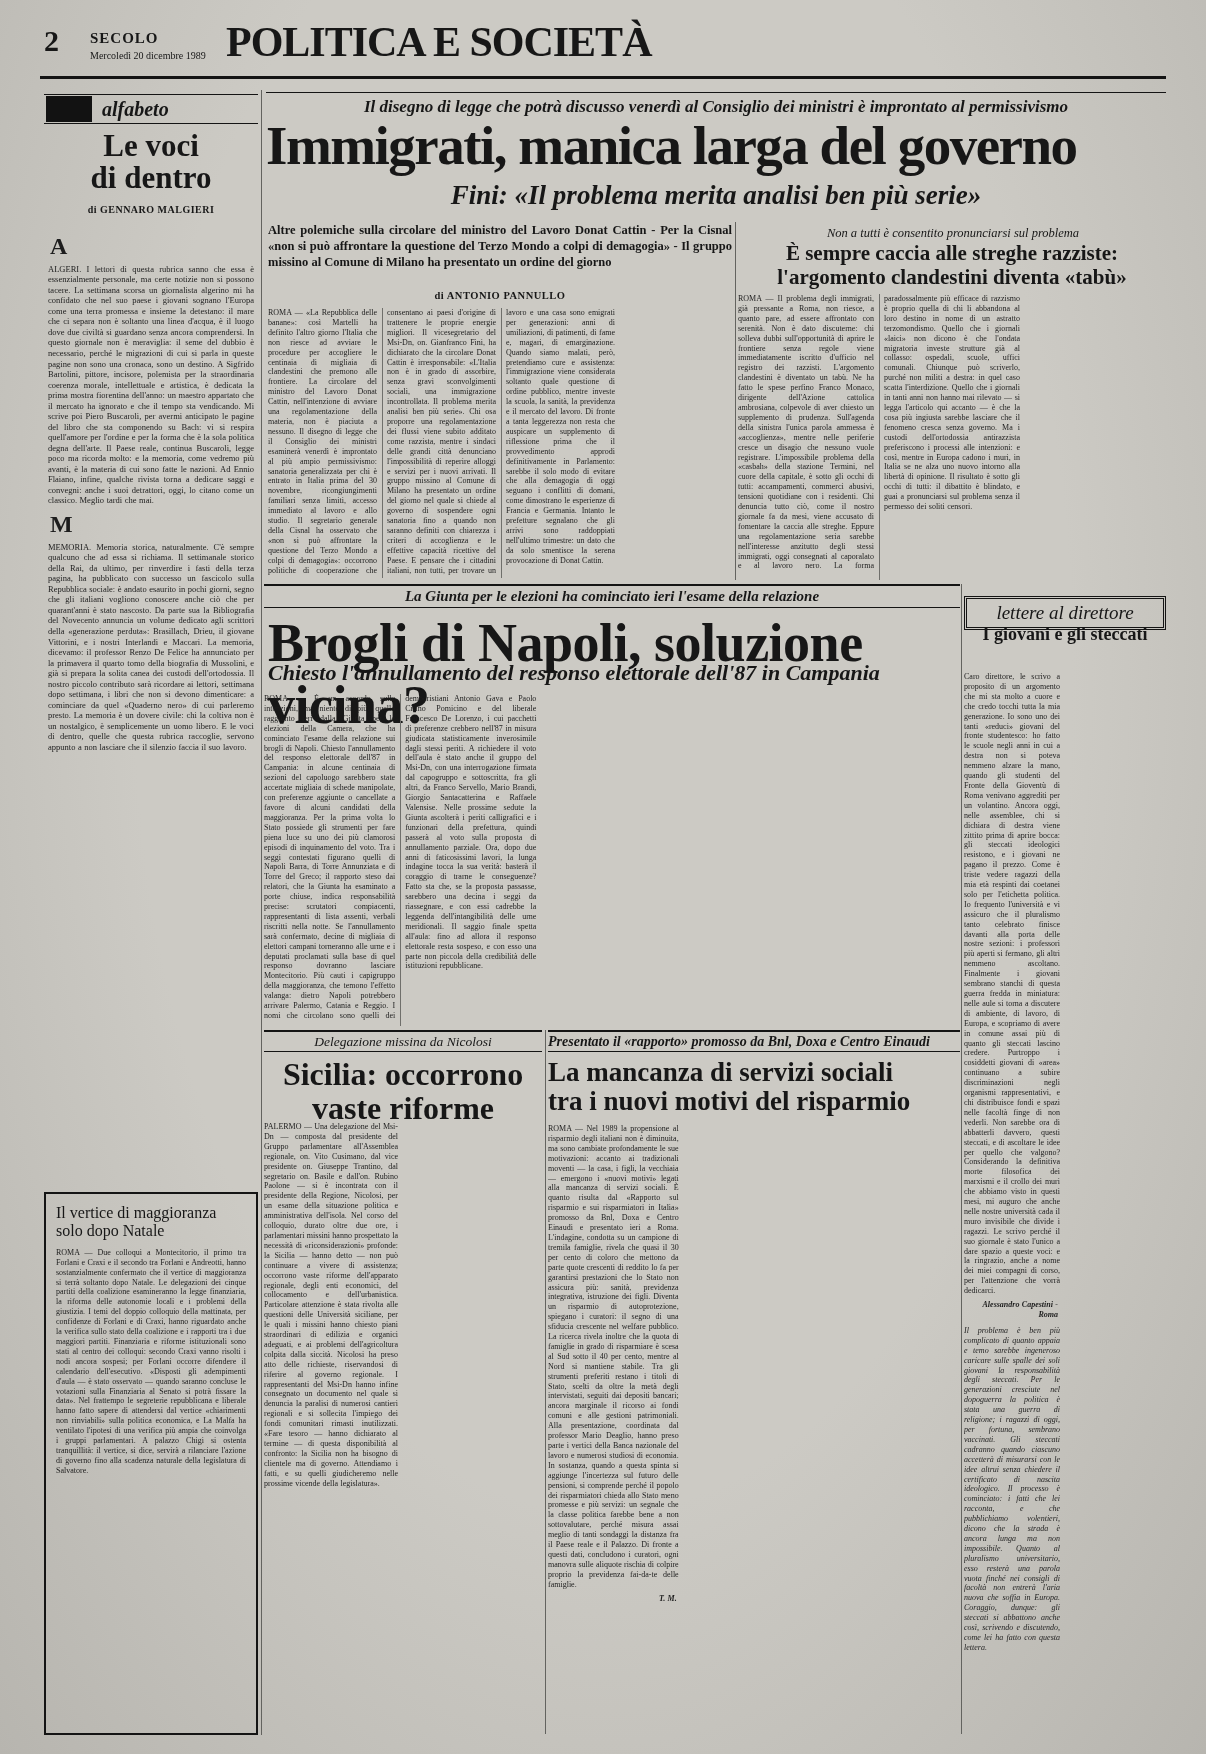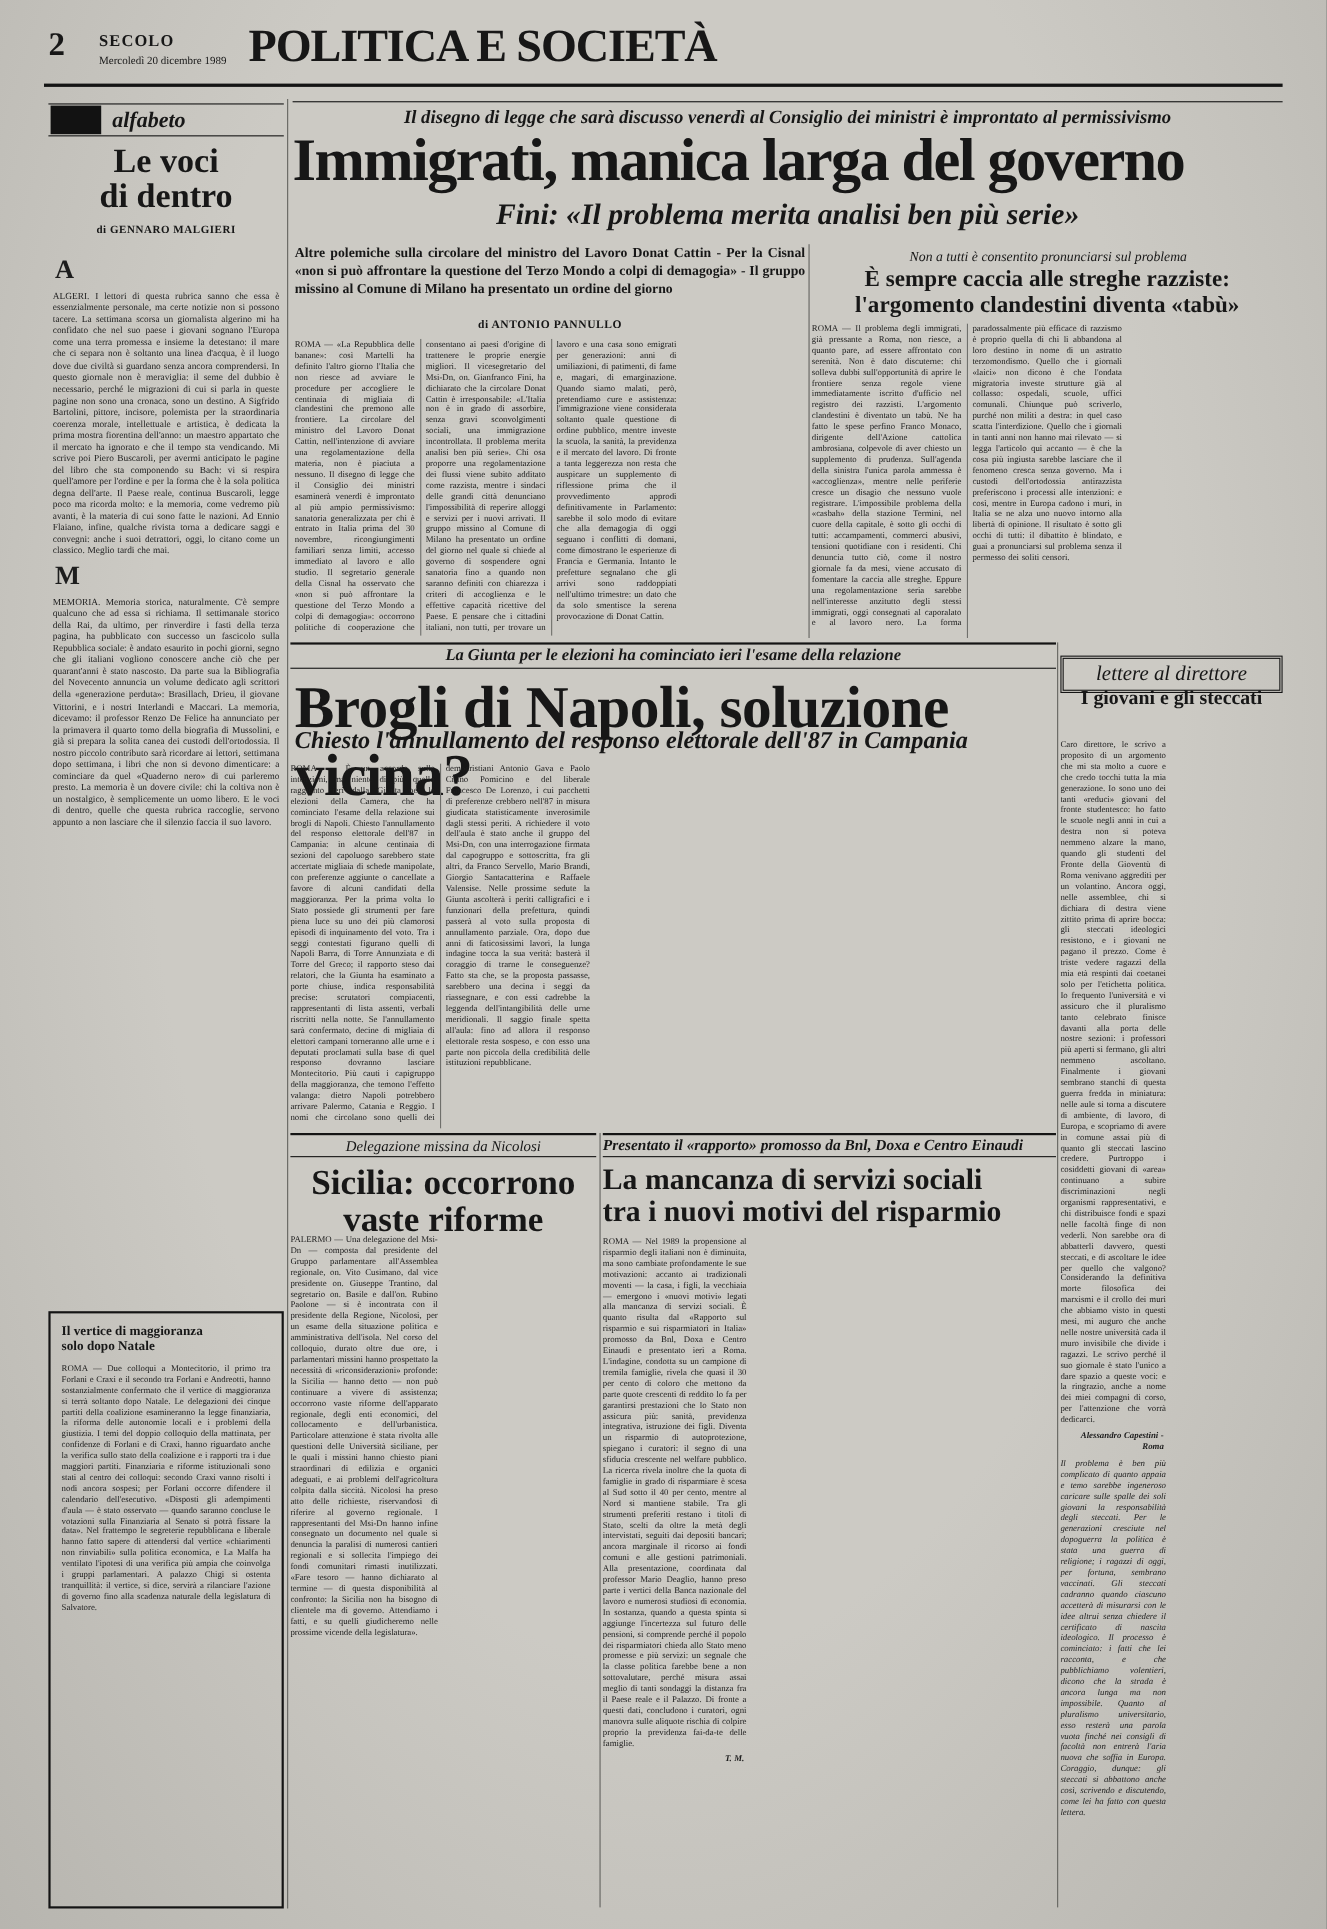--- a/index.html
+++ b/index.html
@@ -28,21 +28,21 @@
   #alf-strip{left:44px;top:94px;width:214px;height:30px;border-top:1px solid #141414;border-bottom:1px solid #141414;display:flex;align-items:center}
   #alf-block{width:46px;height:26px;background:#121212;margin:0 10px 0 2px}
   #alf-label{font-style:italic;font-size:20px;font-weight:bold}
   #rub-title{left:44px;top:130px;width:214px;font-size:31px;font-weight:bold;line-height:1.02;text-align:center}
   #rub-byline{left:44px;top:204px;width:214px;font-size:10px;font-weight:bold;text-align:center;letter-spacing:.5px}
   #rub-body{left:48px;top:228px;width:206px;height:954px;overflow:hidden;font-size:8.5px}
   .rub-letter{font-size:24px;font-weight:bold;margin:4px 0 2px 2px}
 
   
   #vertice-box{left:44px;top:1192px;width:214px;height:543px;border:2px solid #141414;padding:10px}
-  #vertice-head{font-size:12px;font-weight:bold;line-height:1.12}
+  #vertice-head{font-size:16px;font-weight:normal;line-height:1.12}
   #vertice-body{margin-top:8px;height:462px;overflow:hidden}
 
   
   #vr-left{left:261px;top:90px;height:1645px}
   #vr-mid{left:735px;top:222px;height:358px}
   #vr-right{left:961px;top:584px;height:1150px}
   #vr-bottom{left:545px;top:1030px;height:704px}
 
   
   #main-toprule{left:266px;top:92px;width:900px;height:1px}
@@ -103,21 +103,21 @@
 di dentro</div>
   <div id="rub-byline" class="abs">di GENNARO MALGIERI</div>
   <div id="rub-body" class="abs body-text">
     <div class="rub-letter">A</div>
     <div>ALGERI. I lettori di questa rubrica sanno che essa è essenzialmente personale, ma certe notizie non si possono tacere. La settimana scorsa un giornalista algerino mi ha confidato che nel suo paese i giovani sognano l'Europa come una terra promessa e insieme la detestano: il mare che ci separa non è soltanto una linea d'acqua, è il luogo dove due civiltà si guardano senza ancora comprendersi. In questo giornale non è meraviglia: il seme del dubbio è necessario, perché le migrazioni di cui si parla in queste pagine non sono una cronaca, sono un destino. A Sigfrido Bartolini, pittore, incisore, polemista per la straordinaria coerenza morale, intellettuale e artistica, è dedicata la prima mostra fiorentina dell'anno: un maestro appartato che il mercato ha ignorato e che il tempo sta vendicando. Mi scrive poi Piero Buscaroli, per avermi anticipato le pagine del libro che sta componendo su Bach: vi si respira quell'amore per l'ordine e per la forma che è la sola politica degna dell'arte. Il Paese reale, continua Buscaroli, legge poco ma ricorda molto: e la memoria, come vedremo più avanti, è la materia di cui sono fatte le nazioni. Ad Ennio Flaiano, infine, qualche rivista torna a dedicare saggi e convegni: anche i suoi detrattori, oggi, lo citano come un classico. Meglio tardi che mai.</div>
     <div class="rub-letter">M</div>
     <div>MEMORIA. Memoria storica, naturalmente. C'è sempre qualcuno che ad essa si richiama. Il settimanale storico della Rai, da ultimo, per rinverdire i fasti della terza pagina, ha pubblicato con successo un fascicolo sulla Repubblica sociale: è andato esaurito in pochi giorni, segno che gli italiani vogliono conoscere anche ciò che per quarant'anni è stato nascosto. Da parte sua la Bibliografia del Novecento annuncia un volume dedicato agli scrittori della «generazione perduta»: Brasillach, Drieu, il giovane Vittorini, e i nostri Interlandi e Maccari. La memoria, dicevamo: il professor Renzo De Felice ha annunciato per la primavera il quarto tomo della biografia di Mussolini, e già si prepara la solita canea dei custodi dell'ortodossia. Il nostro piccolo contributo sarà ricordare ai lettori, settimana dopo settimana, i libri che non si devono dimenticare: a cominciare da quel «Quaderno nero» di cui parleremo presto. La memoria è un dovere civile: chi la coltiva non è un nostalgico, è semplicemente un uomo libero. E le voci di dentro, quelle che questa rubrica raccoglie, servono appunto a non lasciare che il silenzio faccia il suo lavoro.</div>
   </div>
 
   <div id="main-toprule" class="hr"></div>
-  <div id="lead-kicker" class="abs">Il disegno di legge che sarà discusso venerdì al Consiglio dei ministri è improntato al permissivismo</div>
+  <div id="lead-kicker" class="abs">Il disegno di legge che potrà discusso venerdì al Consiglio dei ministri è improntato al permissivismo</div>
   <div id="lead-headline" class="abs">Immigrati, manica larga del governo</div>
   <div id="lead-subhead" class="abs">Fini: «Il problema merita analisi ben più serie»</div>
   <div id="lead-deck" class="abs">Altre polemiche sulla circolare del ministro del Lavoro Donat Cattin - Per la Cisnal «non si può affrontare la questione del Terzo Mondo a colpi di demagogia» - Il gruppo missino al Comune di Milano ha presentato un ordine del giorno</div>
   <div id="lead-byline" class="abs">di ANTONIO PANNULLO</div>
   <div id="lead-body" class="abs body-text multicol">ROMA — «La Repubblica delle banane»: così Martelli ha definito l'altro giorno l'Italia che non riesce ad avviare le procedure per accogliere le centinaia di migliaia di clandestini che premono alle frontiere. La circolare del ministro del Lavoro Donat Cattin, nell'intenzione di avviare una regolamentazione della materia, non è piaciuta a nessuno. Il disegno di legge che il Consiglio dei ministri esaminerà venerdì è improntato al più ampio permissivismo: sanatoria generalizzata per chi è entrato in Italia prima del 30 novembre, ricongiungimenti familiari senza limiti, accesso immediato al lavoro e allo studio. Il segretario generale della Cisnal ha osservato che «non si può affrontare la questione del Terzo Mondo a colpi di demagogia»: occorrono politiche di cooperazione che consentano ai paesi d'origine di trattenere le proprie energie migliori. Il vicesegretario del Msi-Dn, on. Gianfranco Fini, ha dichiarato che la circolare Donat Cattin è irresponsabile: «L'Italia non è in grado di assorbire, senza gravi sconvolgimenti sociali, una immigrazione incontrollata. Il problema merita analisi ben più serie». Chi osa proporre una regolamentazione dei flussi viene subito additato come razzista, mentre i sindaci delle grandi città denunciano l'impossibilità di reperire alloggi e servizi per i nuovi arrivati. Il gruppo missino al Comune di Milano ha presentato un ordine del giorno nel quale si chiede al governo di sospendere ogni sanatoria fino a quando non saranno definiti con chiarezza i criteri di accoglienza e le effettive capacità ricettive del Paese. E pensare che i cittadini italiani, non tutti, per trovare un lavoro e una casa sono emigrati per generazioni: anni di umiliazioni, di patimenti, di fame e, magari, di emarginazione. Quando siamo malati, però, pretendiamo cure e assistenza: l'immigrazione viene considerata soltanto quale questione di ordine pubblico, mentre investe la scuola, la sanità, la previdenza e il mercato del lavoro. Di fronte a tanta leggerezza non resta che auspicare un supplemento di riflessione prima che il provvedimento approdi definitivamente in Parlamento: sarebbe il solo modo di evitare che alla demagogia di oggi seguano i conflitti di domani, come dimostrano le esperienze di Francia e Germania. Intanto le prefetture segnalano che gli arrivi sono raddoppiati nell'ultimo trimestre: un dato che da solo smentisce la serena provocazione di Donat Cattin.</div>
 
   <div id="taboo-kicker" class="abs">Non a tutti è consentito pronunciarsi sul problema</div>
   <div id="taboo-head" class="abs">È sempre caccia alle streghe razziste: l'argomento clandestini diventa «tabù»</div>
   <div id="taboo-body" class="abs body-text multicol">ROMA — Il problema degli immigrati, già pressante a Roma, non riesce, a quanto pare, ad essere affrontato con serenità. Non è dato discuterne: chi solleva dubbi sull'opportunità di aprire le frontiere senza regole viene immediatamente iscritto d'ufficio nel registro dei razzisti. L'argomento clandestini è diventato un tabù. Ne ha fatto le spese perfino Franco Monaco, dirigente dell'Azione cattolica ambrosiana, colpevole di aver chiesto un supplemento di prudenza. Sull'agenda della sinistra l'unica parola ammessa è «accoglienza», mentre nelle periferie cresce un disagio che nessuno vuole registrare. L'impossibile problema della «casbah» della stazione Termini, nel cuore della capitale, è sotto gli occhi di tutti: accampamenti, commerci abusivi, tensioni quotidiane con i residenti. Chi denuncia tutto ciò, come il nostro giornale fa da mesi, viene accusato di fomentare la caccia alle streghe. Eppure una regolamentazione seria sarebbe nell'interesse anzitutto degli stessi immigrati, oggi consegnati al caporalato e al lavoro nero. La forma paradossalmente più efficace di razzismo è proprio quella di chi li abbandona al loro destino in nome di un astratto terzomondismo. Quello che i giornali «laici» non dicono è che l'ondata migratoria investe strutture già al collasso: ospedali, scuole, uffici comunali. Chiunque può scriverlo, purché non militi a destra: in quel caso scatta l'interdizione. Quello che i giornali in tanti anni non hanno mai rilevato — si legga l'articolo qui accanto — è che la cosa più ingiusta sarebbe lasciare che il fenomeno cresca senza governo. Ma i custodi dell'ortodossia antirazzista preferiscono i processi alle intenzioni: e così, mentre in Europa cadono i muri, in Italia se ne alza uno nuovo intorno alla libertà di opinione. Il risultato è sotto gli occhi di tutti: il dibattito è blindato, e guai a pronunciarsi sul problema senza il permesso dei soliti censori.</div>
 

